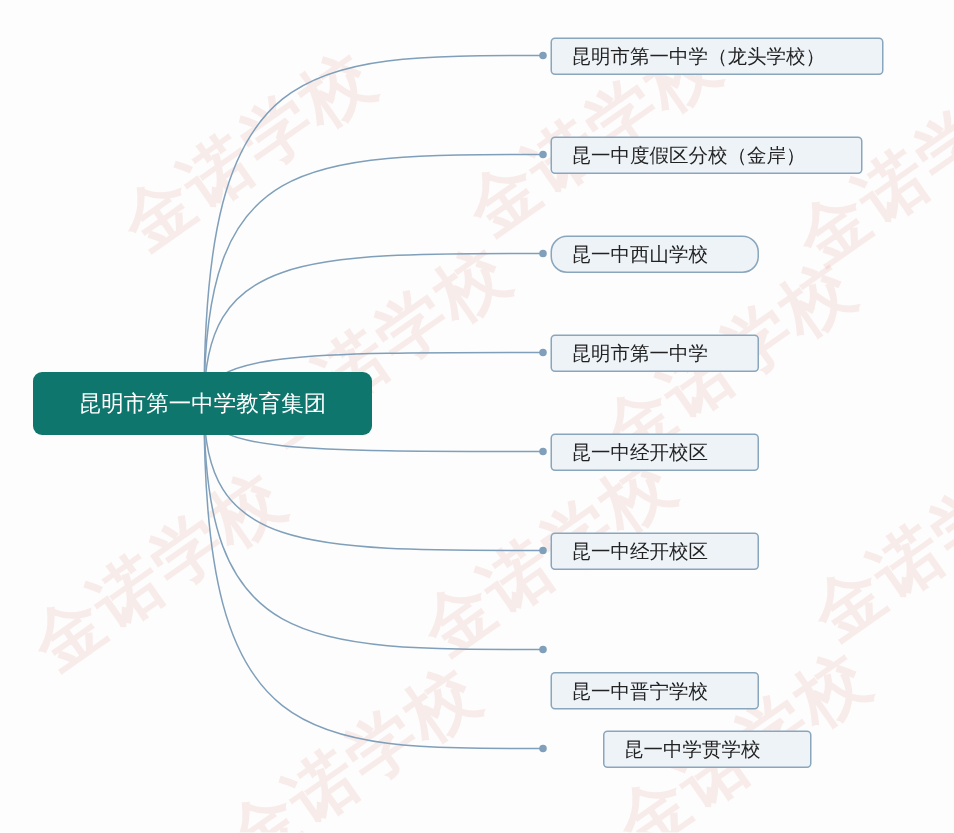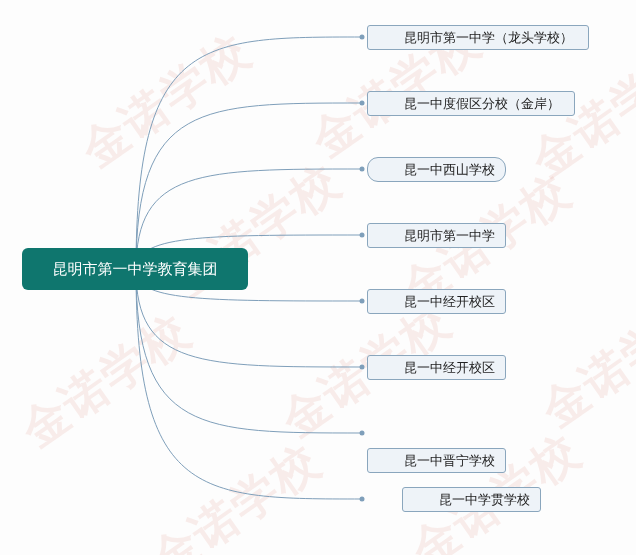--- a/index.html
+++ b/index.html
@@ -4,21 +4,21 @@
 <style>
   html, body { margin:0; padding:0; }
   body { width:636px; height:555px; background:#fdfdfd; position:relative; overflow:hidden;
          font-family:"DejaVu Sans", "Liberation Sans", sans-serif; }
   .wm { position:absolute; color:rgba(220,120,110,0.13); font-size:46px; font-weight:bold;
         transform:rotate(-35deg); white-space:nowrap; pointer-events:none; letter-spacing:2px; }
   svg.links { position:absolute; left:0; top:0; }
   .root { position:absolute; left:22px; top:248px; width:226px; height:42px; background:#0f766e;
           border-radius:6px; color:#fff; font-size:15px; display:flex; align-items:center; justify-content:center; }
   .node { position:absolute; left:367px; height:25px; background:#eef3f8; border:1px solid #8aa6bd;
-          border-radius:3px; font-size:13px; color:#222; display:flex; align-items:center; padding:0 36px; box-sizing:border-box; white-space:nowrap; }
+          border-radius:3px; font-size:13px; color:#222; display:flex; align-items:center; padding:0 13px; box-sizing:border-box; white-space:nowrap; }
 </style>
 </head>
 <body>
 
 <div class="wm" style="left:70px;top:70px;">金诺学校</div>
 <div class="wm" style="left:300px;top:60px;">金诺学校</div>
 <div class="wm" style="left:520px;top:80px;">金诺学校</div>
 <div class="wm" style="left:160px;top:200px;">金诺学校</div>
 <div class="wm" style="left:390px;top:210px;">金诺学校</div>
 <div class="wm" style="left:10px;top:350px;">金诺学校</div>

